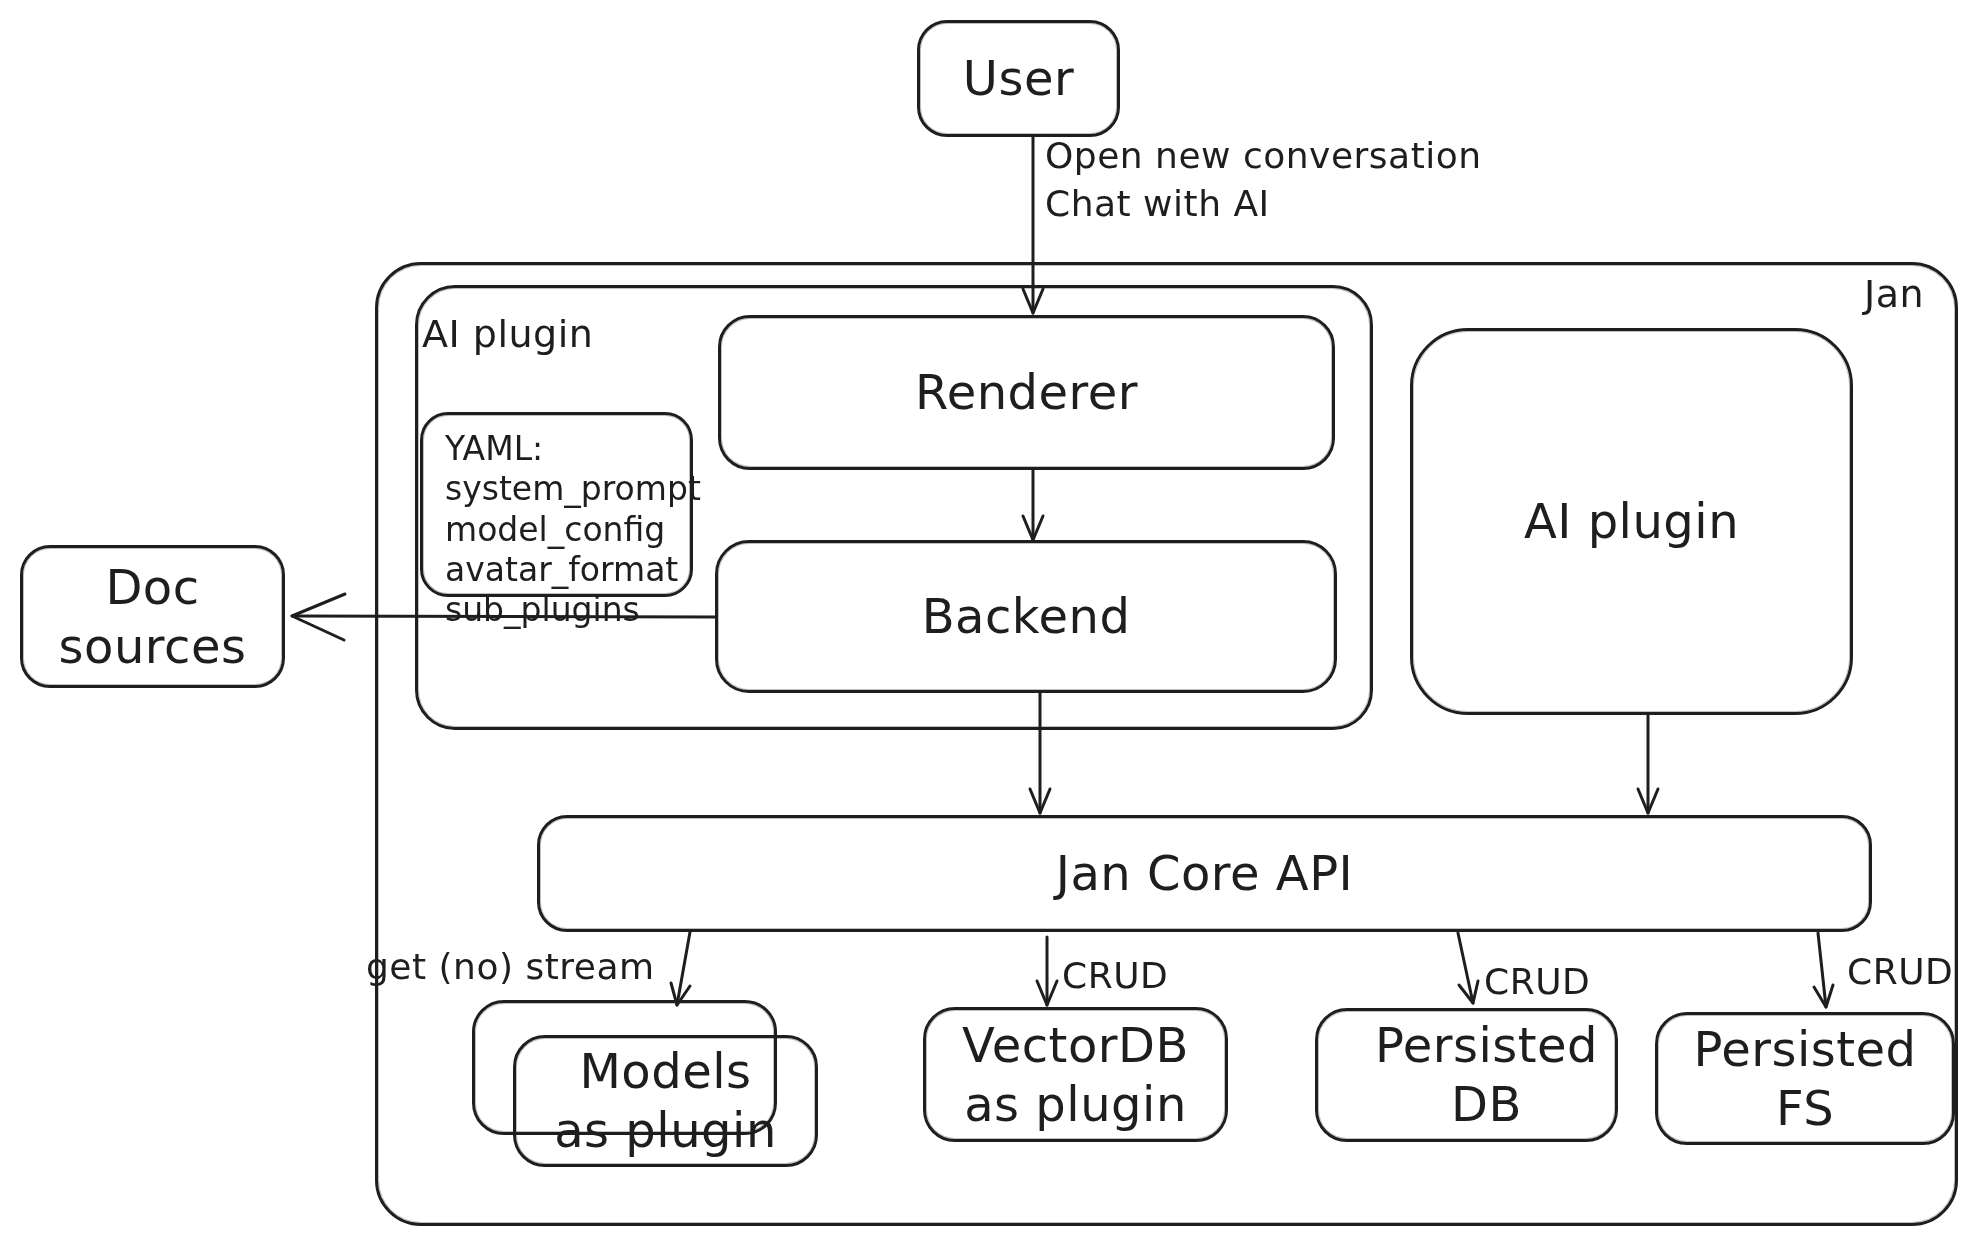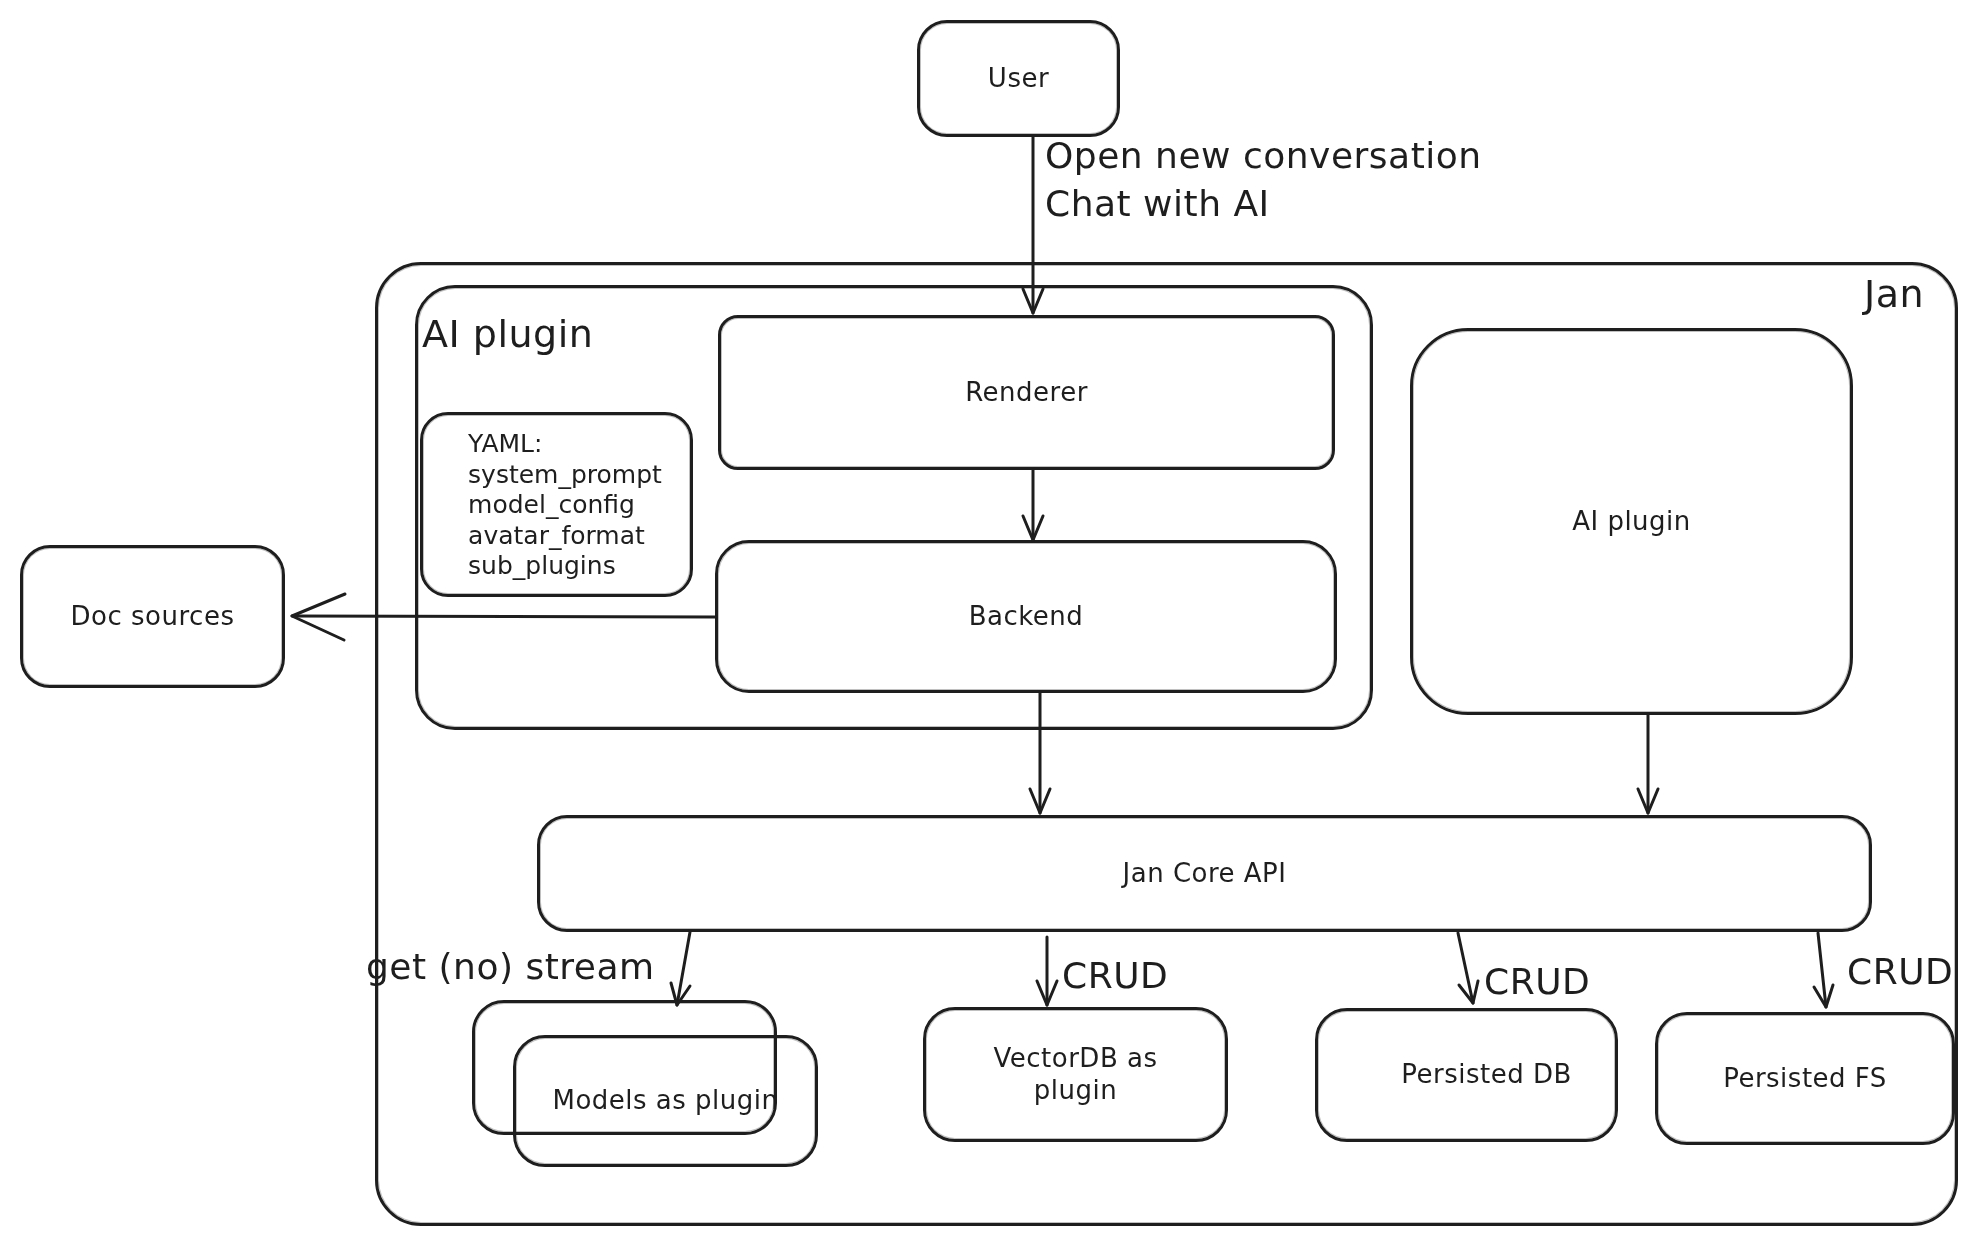--- a/index.html
+++ b/index.html
@@ -5,26 +5,26 @@
   html,body{margin:0;padding:0;background:#ffffff;}
   .canvas{
     position:relative;width:1981px;height:1246px;background:#ffffff;
     font-family:"DejaVu Sans",sans-serif;color:#1e1e1e;overflow:hidden;
   }
   .box{
     position:absolute;border:3px solid #1e1e1e;background:transparent;
     display:flex;align-items:center;justify-content:center;text-align:center;
     box-sizing:border-box;box-shadow:inset 0 0 0 1px rgba(30,30,30,0.28);
   }
-  .box .lbl{font-size:26px;line-height:1.22;letter-spacing:0.5px;}
+  .box .lbl{font-size:48px;line-height:1.22;letter-spacing:0.5px;}
   .corner-label{position:absolute;font-size:38px;letter-spacing:0.5px;white-space:nowrap;}
   .edge-label{position:absolute;font-size:36px;letter-spacing:0.5px;white-space:nowrap;line-height:1.32;}
   .yaml{
-    align-items:flex-start;justify-content:center;text-align:left;
-    padding:14px 5px 0 22px;font-size:25px;line-height:1.22;
+    align-items:flex-start;justify-content:flex-start;text-align:left;
+    padding:14px 5px 0 22px;font-size:33px;line-height:1.22;
   }
   .yaml div{white-space:nowrap;}
   svg.edges{position:absolute;left:0;top:0;pointer-events:none;}
   svg.edges path{stroke:#1e1e1e;stroke-width:3;fill:none;stroke-linecap:round;stroke-linejoin:round;}
 </style>
 </head>
 <body>
 
 <div class="canvas">
 
@@ -41,21 +41,21 @@
       <div>model_config</div>
       <div>avatar_format</div>
       <div>sub_plugins</div>
     </div>
   </div>
 
   <div class="box" style="left:917px;top:20px;width:203px;height:117px;border-radius:30px;">
     <span class="lbl">User</span>
   </div>
 
-  <div class="box" style="left:718px;top:315px;width:617px;height:155px;border-radius:20px;">
+  <div class="box" style="left:718px;top:315px;width:617px;height:155px;border-radius:32px;">
     <span class="lbl">Renderer</span>
   </div>
 
   <div class="box" style="left:715px;top:540px;width:622px;height:153px;border-radius:34px;">
     <span class="lbl">Backend</span>
   </div>
 
   <div class="box" style="left:1410px;top:328px;width:443px;height:387px;border-radius:58px;">
     <span class="lbl">AI plugin</span>
   </div>

